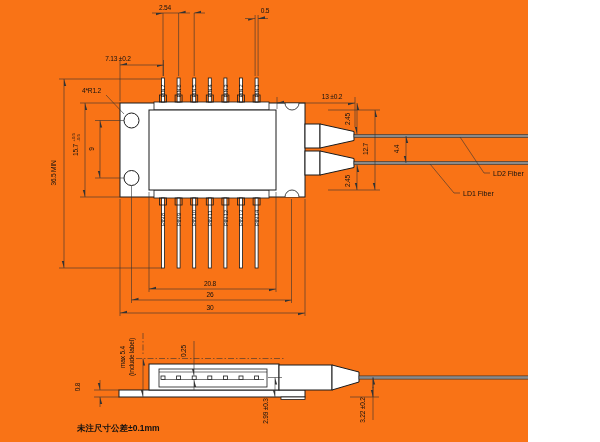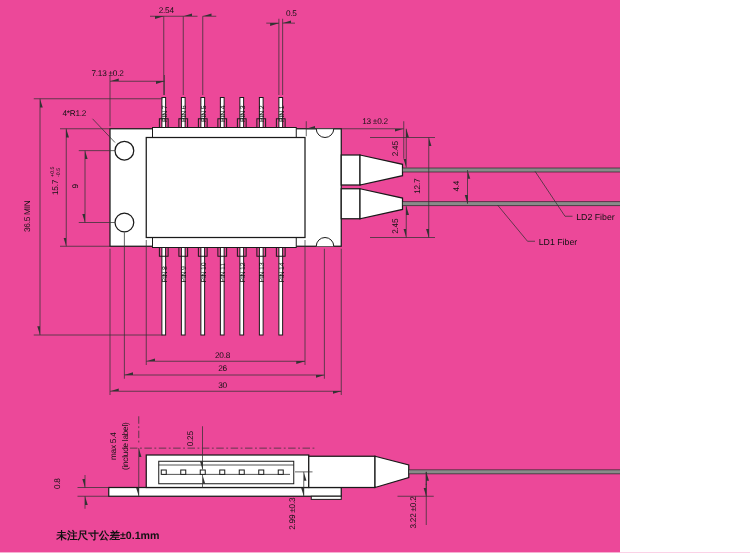--- a/index.html
+++ b/index.html
@@ -1,16 +1,16 @@
 <!DOCTYPE html>
 <html><head>
 <meta charset="utf-8">
 <style>
   html,body{margin:0;padding:0;background:#fff;}
-  .stage{width:496px;height:442px;position:relative;background:#ec4899;overflow:hidden;}
+  .stage{width:496px;height:442px;position:relative;background:#f97316;overflow:hidden;padding-left:32px;}
   svg{display:block;}
   svg text{font-family:"Liberation Sans","DejaVu Sans",sans-serif;fill:#111;}
   .dt{font-size:6.6px;letter-spacing:-0.2px;}
   .dts{font-size:4.2px;}
   .pl{font-size:5.6px;letter-spacing:-0.2px;}
   .fl{font-size:7px;}
   .note{font-size:8.5px;font-weight:bold;}
   .ln{stroke:#1a1a1a;stroke-width:1;fill:none;}
   .fw{stroke:#1a1a1a;stroke-width:1;fill:#ffffff;}
   .fwt{stroke:#1a1a1a;stroke-width:0.8;fill:#ffffff;}

